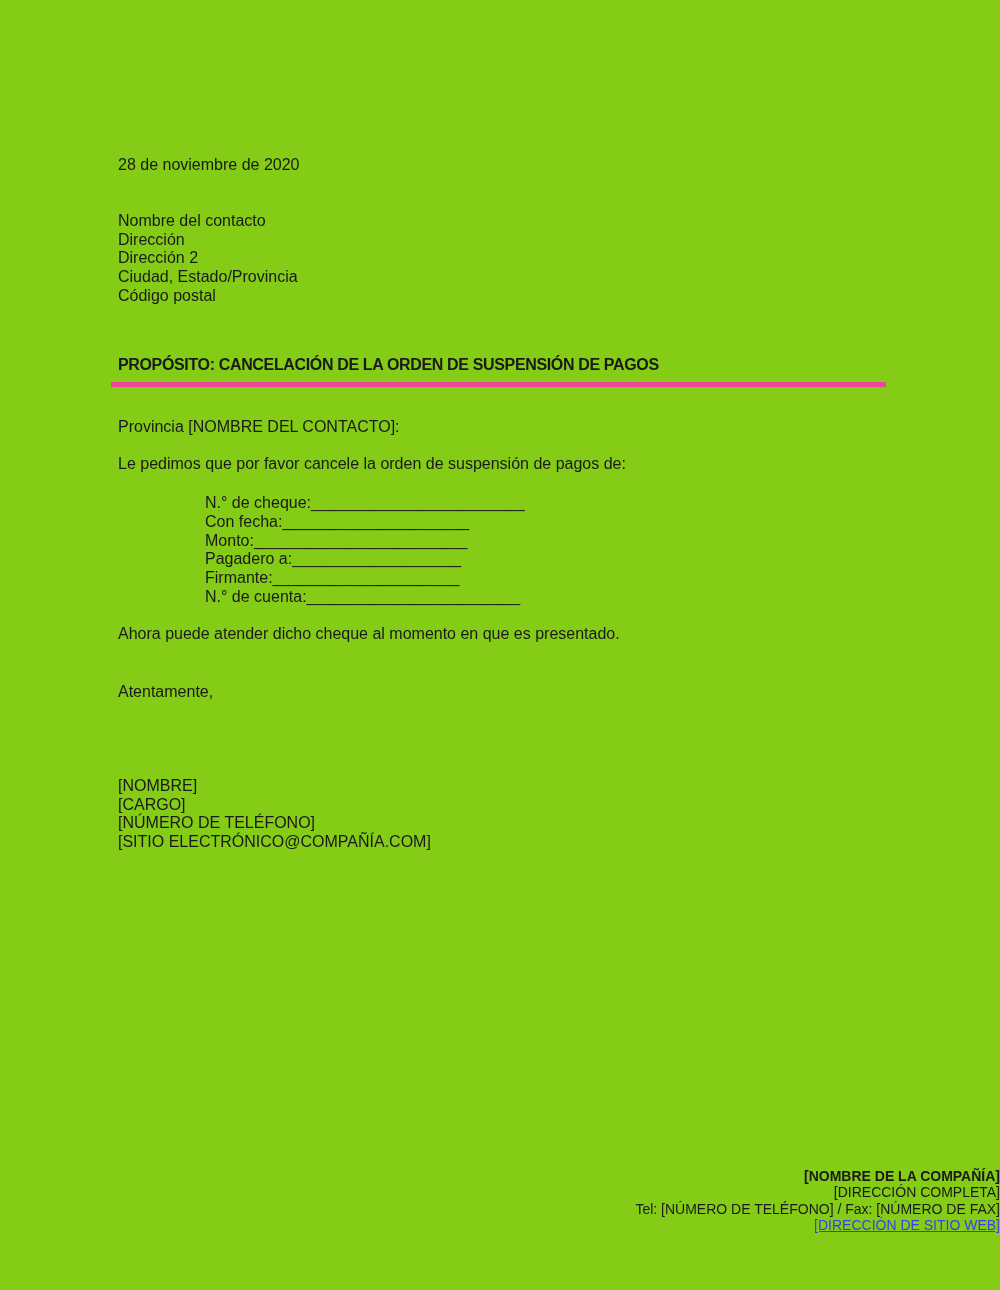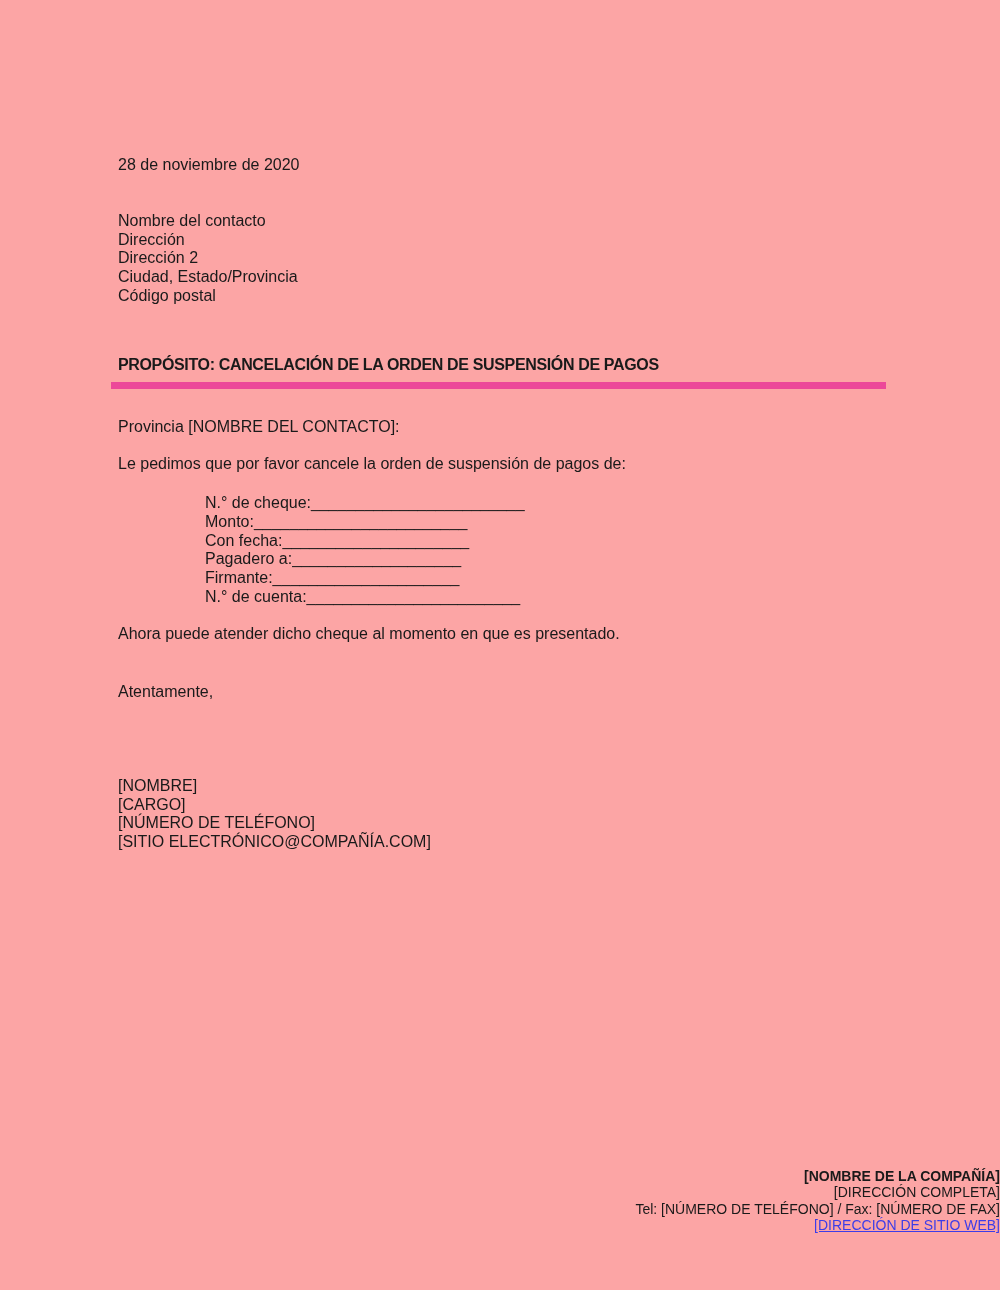--- a/index.html
+++ b/index.html
@@ -4,37 +4,37 @@
 <style>
   html, body {
     margin: 0;
     padding: 0;
     background: #ffffff;
   }
   .page {
     position: relative;
     width: 1000px;
     height: 1290px;
-    background: #fca5a5;
+    background: #84cc16;
     font-family: "Liberation Sans", sans-serif;
     font-size: 16px;
     line-height: 18.7px;
     color: #1a1a1a;
     overflow: hidden;
   }
   .abs { position: absolute; }
 
   .date-line        { left: 118px; top: 156px; }
   .recipient-block  { left: 118px; top: 212px; }
 
   .subject-wrap {
     left: 111px;
     top: 356px;
     width: 775px;
-    border-bottom: 7px solid #ec4899;
+    border-bottom: 5px solid #ec4899;
     padding-bottom: 7px;
   }
   .subject-text {
     margin-left: 7px;
     font-weight: bold;
     letter-spacing: -0.35px;
     white-space: nowrap;
   }
 
   .salutation   { left: 118px; top: 418px; }
@@ -84,24 +84,24 @@
 
   <div class="abs salutation">Provincia [NOMBRE DEL CONTACTO]:</div>
 
   <div class="abs intro">Le pedimos que por favor cancele la orden de suspensión de pagos de:</div>
 
   <div class="abs fields-block">
     <div class="field-row">
       <span>N.° de cheque:</span><span class="field-blank">________________________</span>
     </div>
     <div class="field-row">
-      <span>Monto:</span><span class="field-blank">________________________</span>
+      <span>Con fecha:</span><span class="field-blank">_____________________</span>
     </div>
     <div class="field-row">
-      <span>Con fecha:</span><span class="field-blank">_____________________</span>
+      <span>Monto:</span><span class="field-blank">________________________</span>
     </div>
     <div class="field-row">
       <span>Pagadero a:</span><span class="field-blank">___________________</span>
     </div>
     <div class="field-row">
       <span>Firmante:</span><span class="field-blank">_____________________</span>
     </div>
     <div class="field-row">
       <span>N.° de cuenta:</span><span class="field-blank">________________________</span>
     </div>

